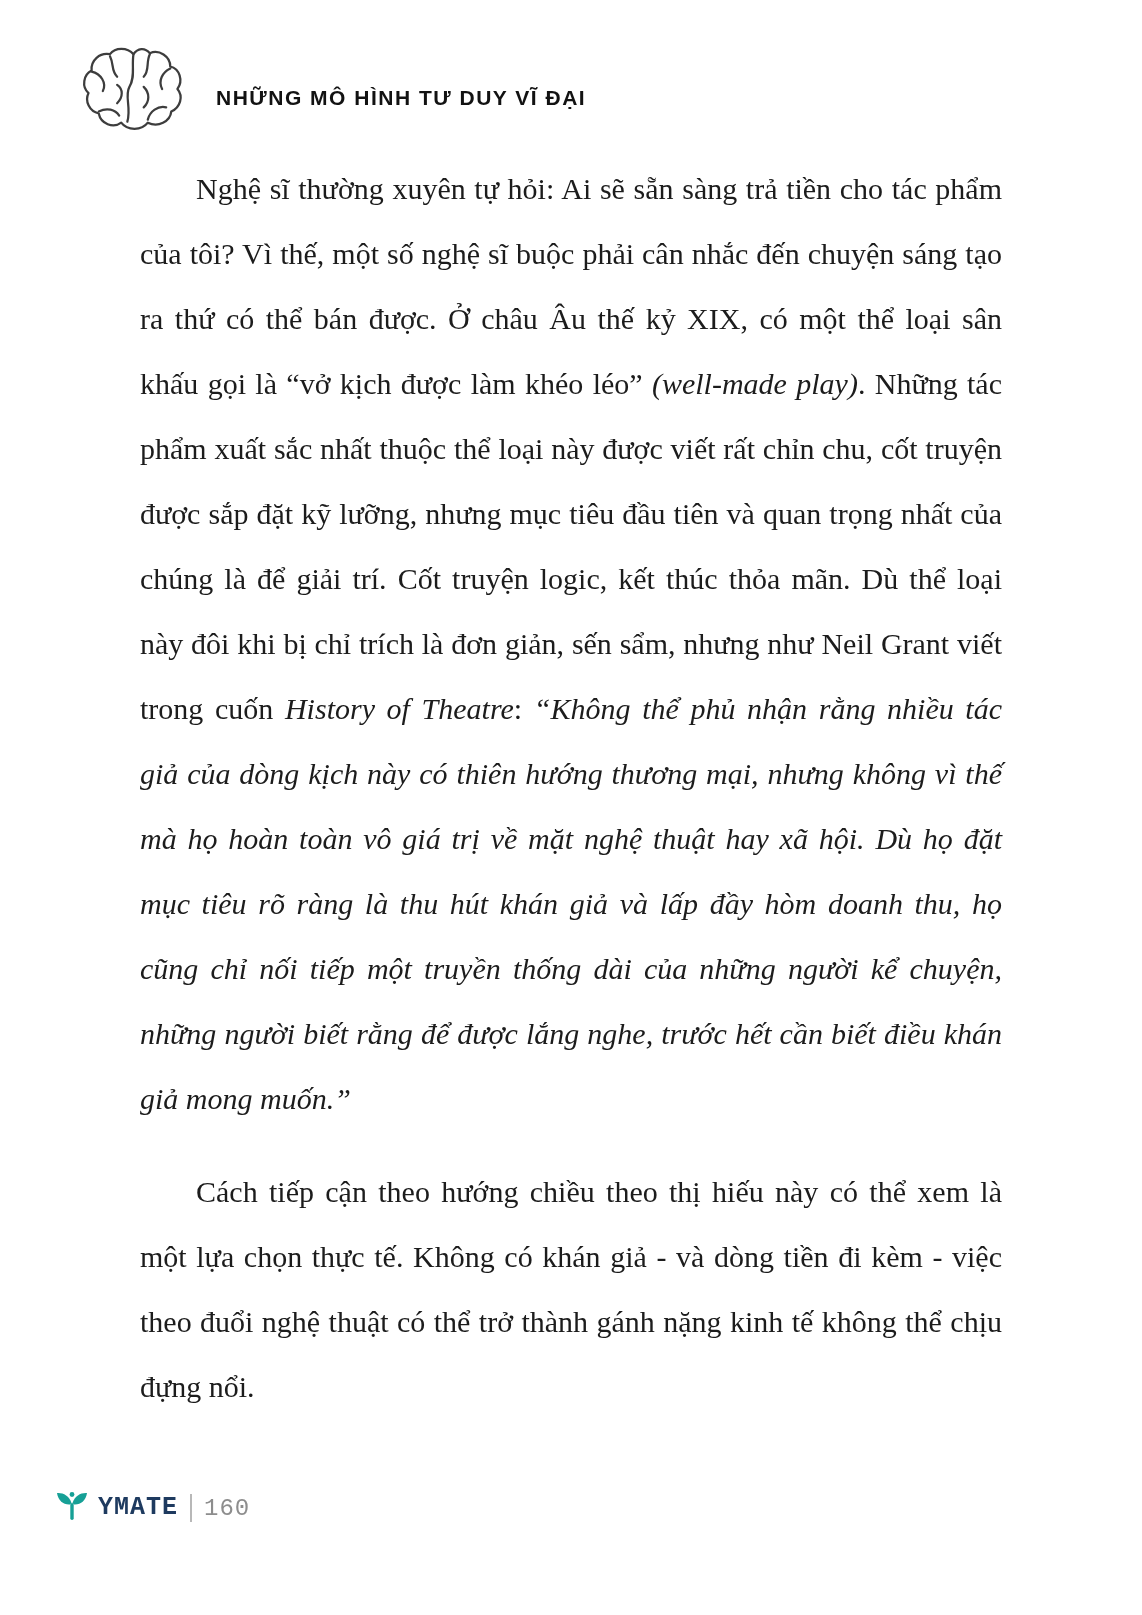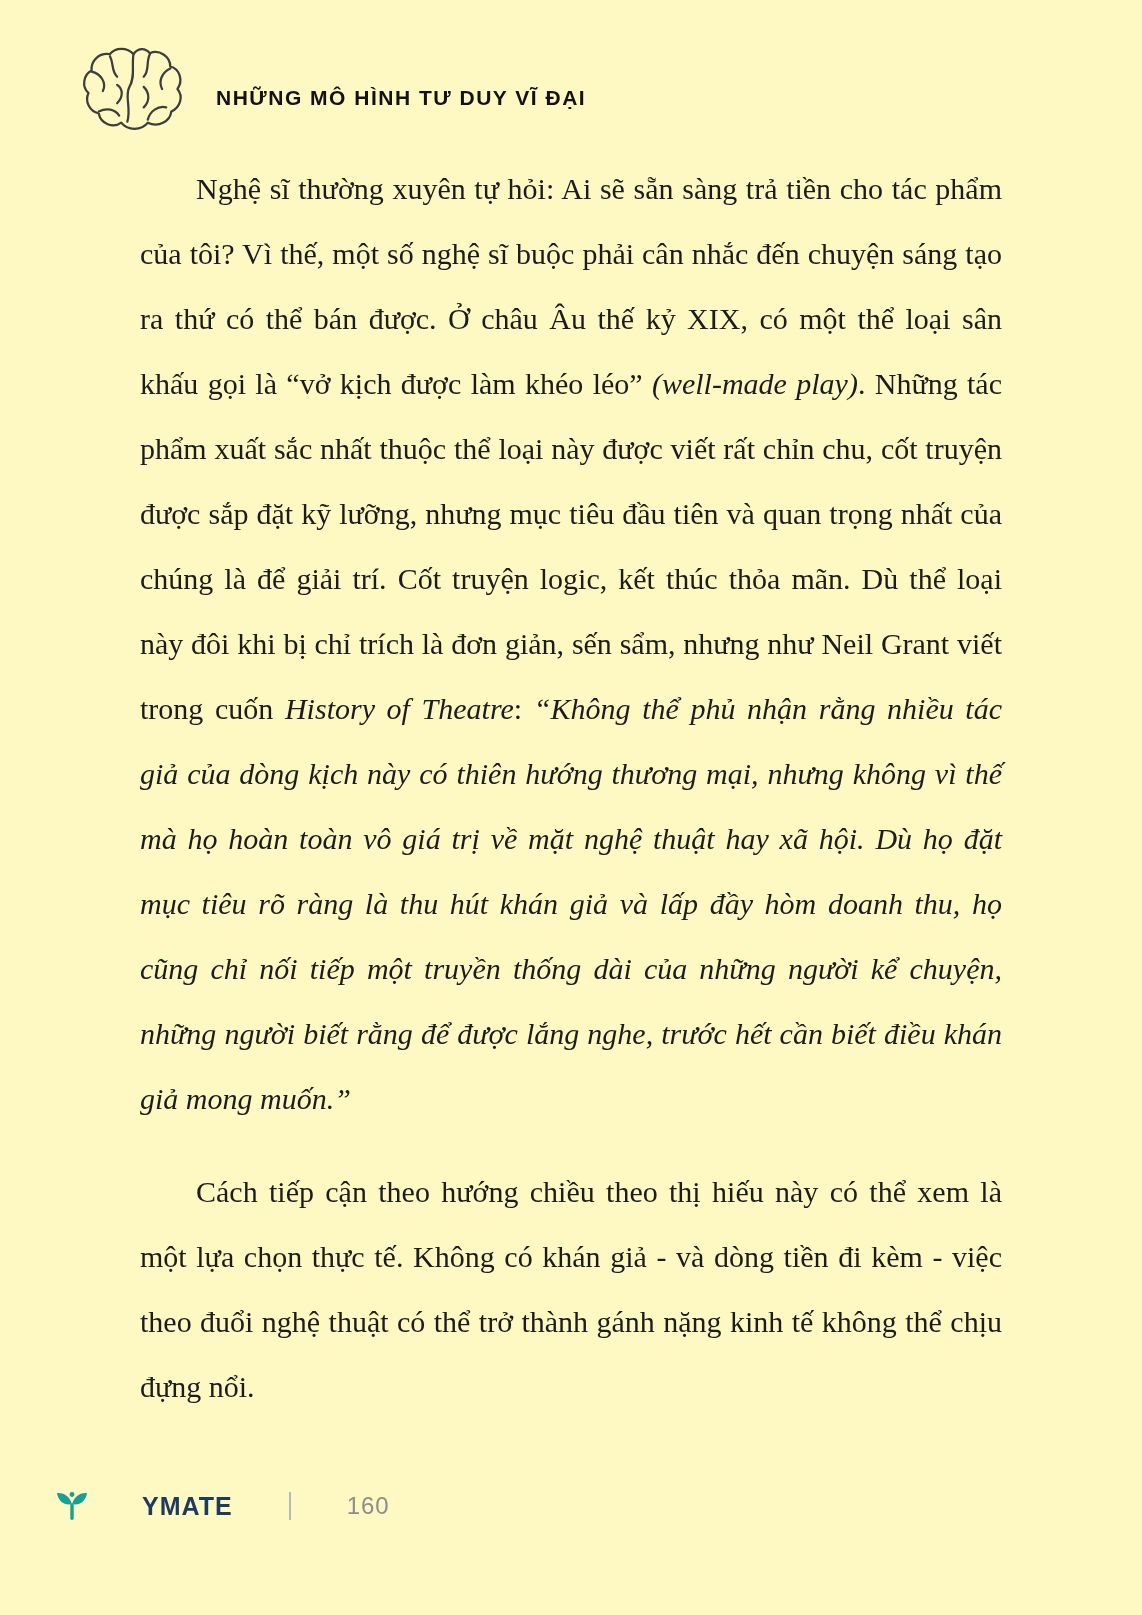--- a/index.html
+++ b/index.html
@@ -5,21 +5,21 @@
   html, body {
     margin: 0;
     padding: 0;
     background: #e8e8e8;
   }
   .page {
     position: relative;
     width: 1142px;
     height: 1615px;
     margin: 0 auto;
-    background: #fef9c3;
+    background: #ffffff;
     overflow: hidden;
     font-family: "Liberation Serif", "DejaVu Serif", serif;
     color: #1c1c1c;
   }
 
   
   .page-header {
     position: absolute;
     top: 44px;
     left: 80px;
@@ -62,23 +62,22 @@
   .quote-italic {
     font-style: italic;
   }
 
   
   .page-footer {
     position: absolute;
     top: 1490px;
     left: 54px;
     display: flex;
-    align-items: center;
-    font-family: Liberation Sans, sans-serif;
-    gap: 44px;
+    align-items: flex-end;
+    font-family: Liberation Mono, monospace;
   }
   .ymate-icon-wrap {
     width: 36px;
     height: 32px;
     margin-right: 8px;
   }
   .brand {
     font-size: 25px;
     font-weight: 700;
     letter-spacing: 1px;

